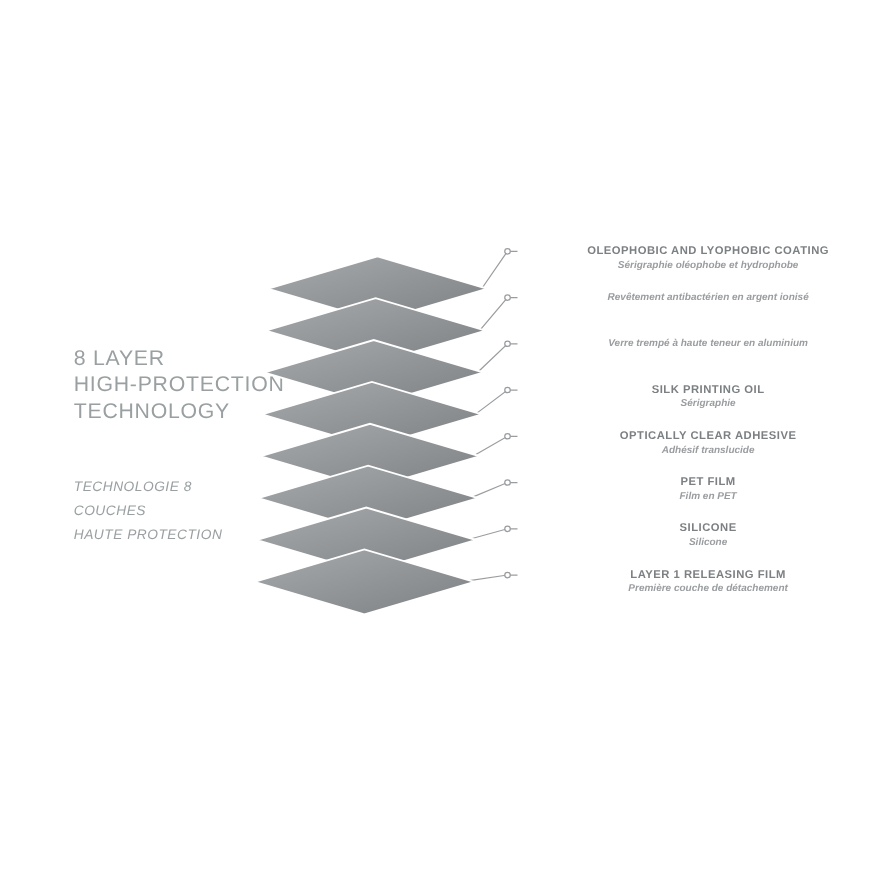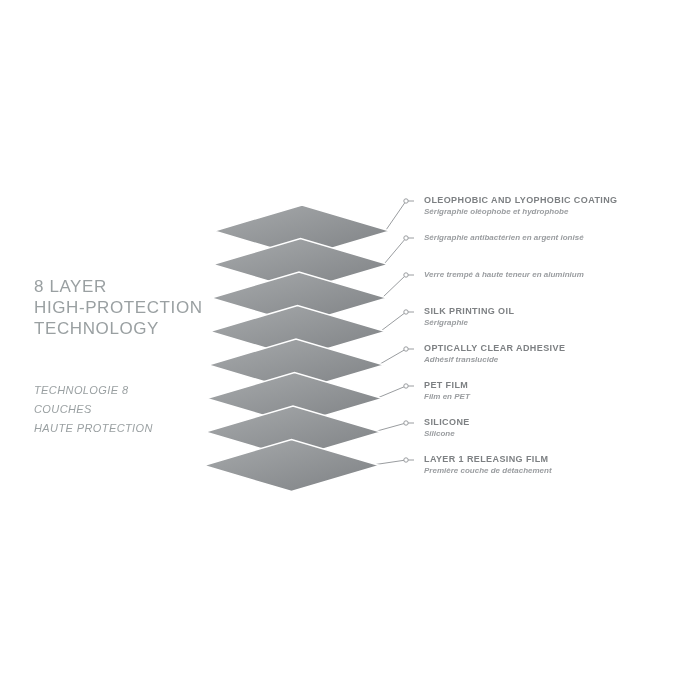--- a/index.html
+++ b/index.html
@@ -20,21 +20,21 @@
   .canvas{
     position:relative;
     width:700px;
     height:700px;
     background:var(--bg-color);
     overflow:hidden;
   }
   
   .left-panel{
     position:absolute;
-    left:34px;
+    left:59px;
     top:276px;
     width:190px;
   }
   .heading{
     color:var(--heading-color);
     font-size:17px;
     line-height:21px;
     letter-spacing:0.6px;
     font-weight:400;
     text-transform:uppercase;
@@ -76,22 +76,23 @@
   .grad-bottom{stop-color:var(--layer-fill-bottom);}
   
   .labels{
     position:absolute;
     left:418px;
     top:0;
     width:265px;
   }
   .layer-label{
     position:absolute;
-    left:6px;
+    left:16px;
     width:265px;
+    text-align:center;
   }
   .layer-title{
     color:var(--title-color);
     font-size:9px;
     font-weight:bold;
     letter-spacing:0.4px;
     text-transform:uppercase;
     line-height:11px;
   }
   .layer-subtitle{
@@ -159,21 +160,21 @@
       <polygon class="sheet" points="203.5,465.5 291.5,439.5 379.5,465.5 291.5,491.5"></polygon>
     </g>
   </svg>
 
   <div class="labels">
     <div class="layer-label" style="top:195px">
       <div class="layer-title">OLEOPHOBIC AND LYOPHOBIC COATING</div>
       <div class="layer-subtitle">Sérigraphie oléophobe et hydrophobe</div>
     </div>
     <div class="layer-label" style="top:232px">
-      <div class="layer-subtitle">Sérigraphie antibactérien en argent ionisé</div>
+      <div class="layer-subtitle">Revêtement antibactérien en argent ionisé</div>
     </div>
     <div class="layer-label" style="top:269px">
       <div class="layer-subtitle">Verre trempé à haute teneur en aluminium</div>
     </div>
     <div class="layer-label" style="top:306px">
       <div class="layer-title">SILK PRINTING OIL</div>
       <div class="layer-subtitle">Sérigraphie</div>
     </div>
     <div class="layer-label" style="top:343px">
       <div class="layer-title">OPTICALLY CLEAR ADHESIVE</div>

